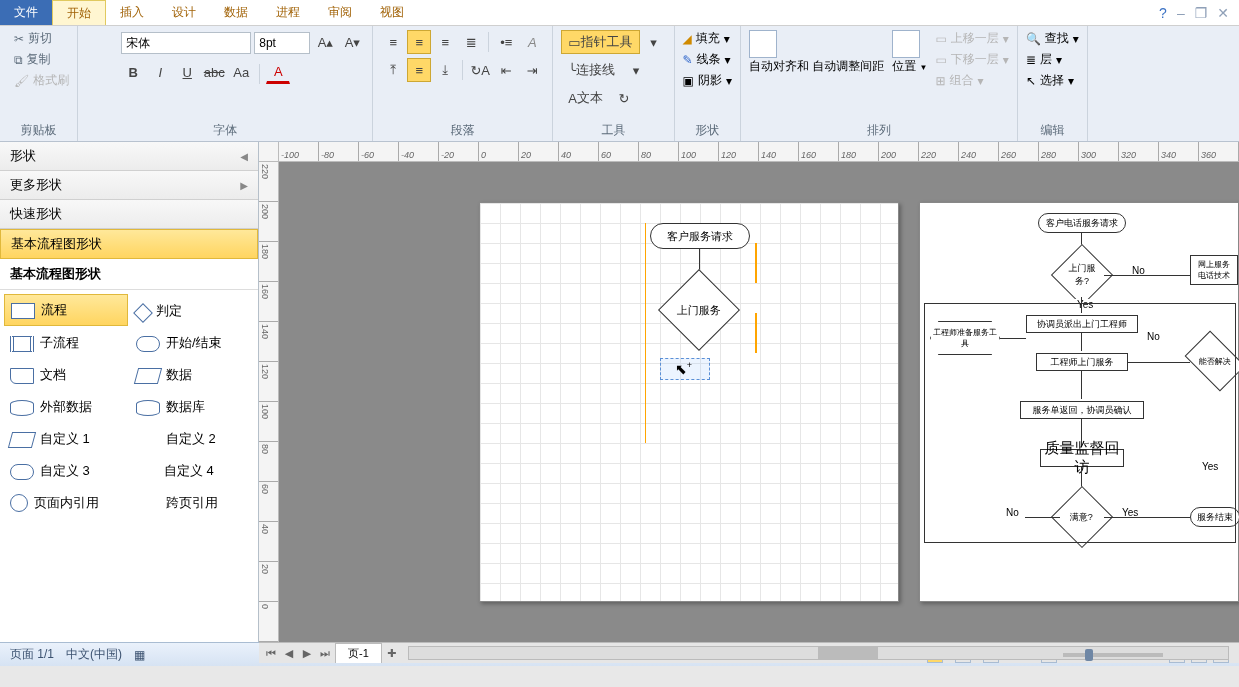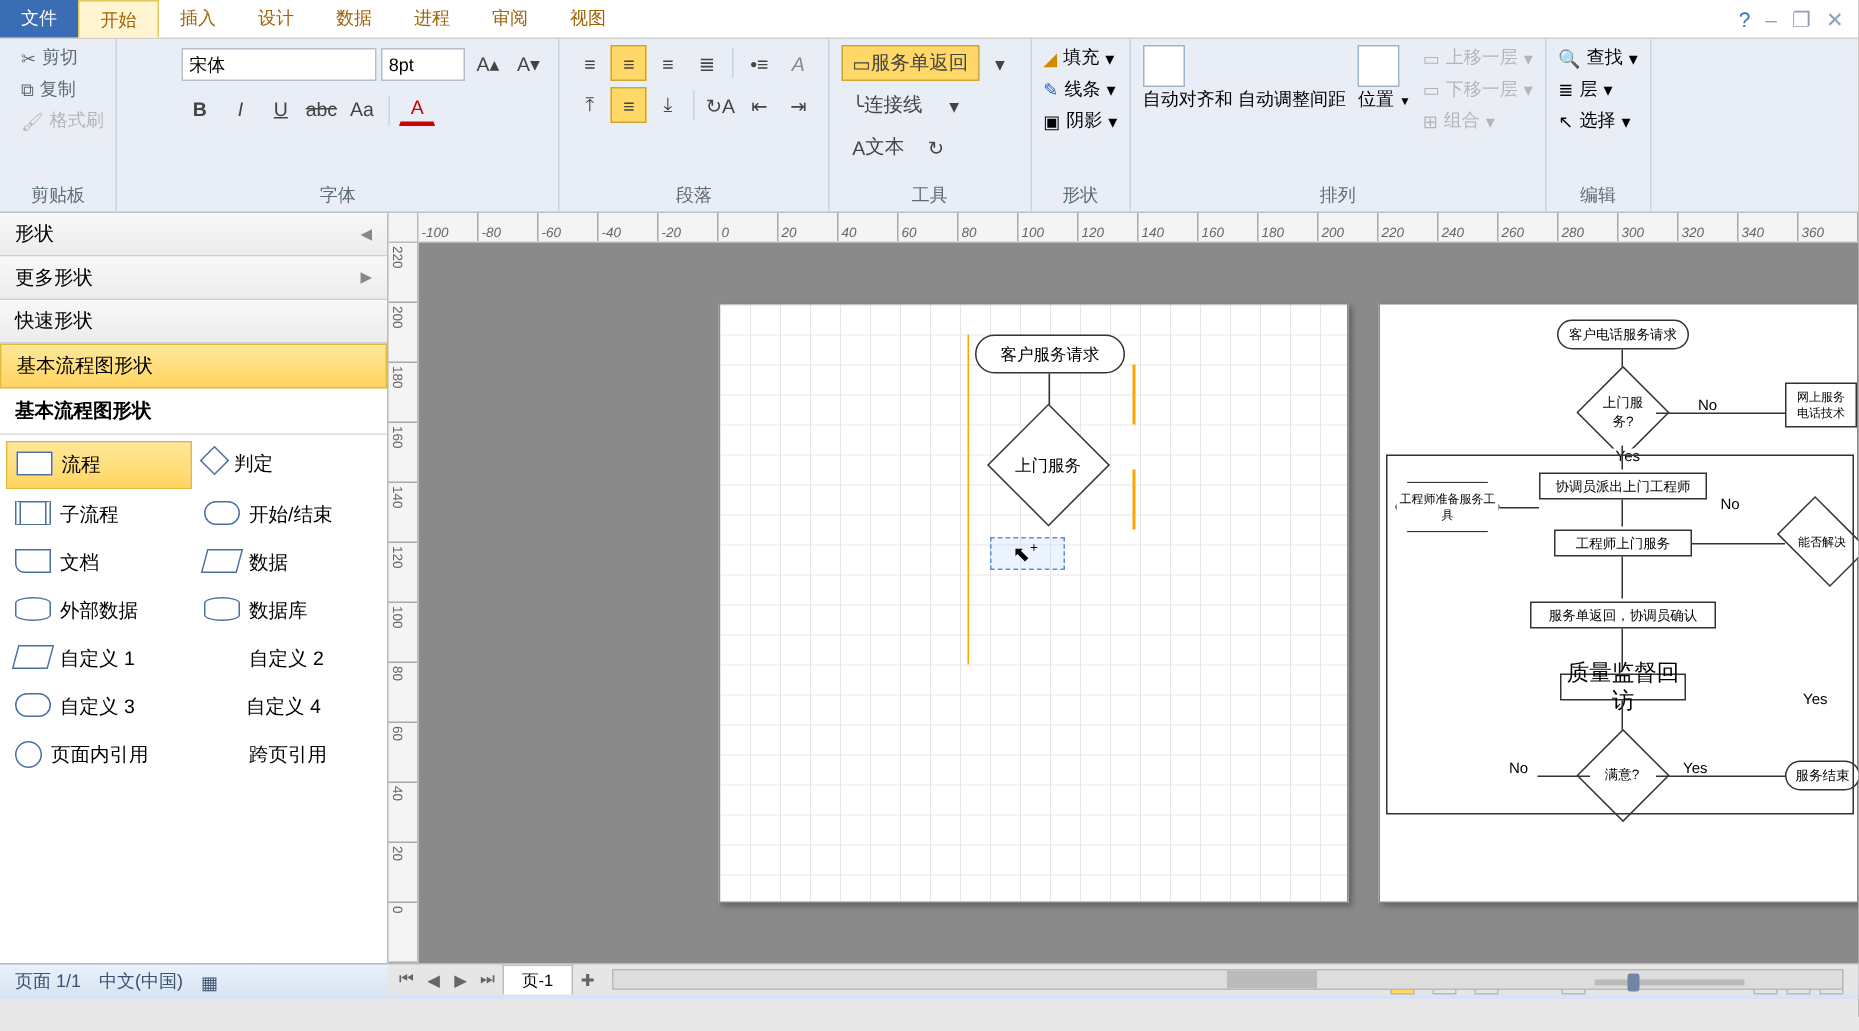--- a/index.html
+++ b/index.html
@@ -36,21 +36,21 @@
 .row{display:flex;gap:2px;align-items:center;}
 .ico32{width:28px;height:28px;border:1px solid #9fb3cc;background:#fff;}
 
 .body{display:flex;height:500px;}
 .sidebar{width:280px;background:#fff;border-right:1px solid #b5bfc9;display:flex;flex-direction:column;}
 .sbhdr{background:linear-gradient(#f8f8f8,#ececec);border-bottom:1px solid #d0d0d0;padding:5px 10px;font-size:13px;display:flex;align-items:center;justify-content:space-between;cursor:pointer;}
 .sbhdr .chev{color:#888;font-size:10px;}
 .sbhdr.sel{background:linear-gradient(#ffe89a,#ffd560);border:1px solid #e0b83b;}
 .shapes-title{padding:6px 10px;font-weight:bold;border-bottom:1px solid #ddd;font-size:13px;}
 .shapegrid{display:grid;grid-template-columns:1fr 1fr;gap:2px;padding:4px;overflow-y:auto;}
-.cell{display:flex;align-items:flex-start;gap:6px;padding:6px;font-size:13px;cursor:pointer;}
+.cell{display:flex;align-items:flex-end;gap:6px;padding:6px;font-size:13px;cursor:pointer;}
 .cell.sel{background:linear-gradient(#ffe89a,#ffd560);border:1px solid #e0b83b;}
 .shp{width:24px;height:16px;border:1.5px solid #4a6fa3;background:#fff;flex-shrink:0;}
 .shp.rect{}
 .shp.diamond{transform:rotate(45deg);width:14px;height:14px;}
 .shp.round{border-radius:8px;}
 .shp.db{border-radius:50% / 25%;}
 .shp.para{transform:skewX(-15deg);}
 .shp.circle{width:18px;height:18px;border-radius:50%;}
 .shp.pent{clip-path:polygon(20% 0,80% 0,100% 50%,80% 100%,20% 100%,0 50%);border:none;background:#fff;outline:1.5px solid #4a6fa3;width:22px;height:16px;}
 .shp.doc{border-radius:0 0 0 6px;}
@@ -170,21 +170,21 @@
         <span class="btn">⇤</span>
         <span class="btn">⇥</span>
       </div>
     </div>
     <div class="group-label">段落</div>
   </div>
 
   <div class="group tools">
     <div class="grow">
       <div class="row">
-          <span class="btn sel" style="width:auto;padding:0 6px;">▭ <span>服务单返回</span></span>
+          <span class="btn sel" style="width:auto;padding:0 6px;">▭ <span>指针工具</span></span>
           <span class="btn">▾</span>
         </div>
       <div class="row">
           <span class="btn" style="width:auto;padding:0 6px;">╰ <span>连接线</span></span>
           <span class="btn">▾</span>
         </div>
       <div class="row">
           <span class="btn" style="width:auto;padding:0 6px;">A <span>文本</span></span>
           <span class="btn">↻</span>
         </div>

